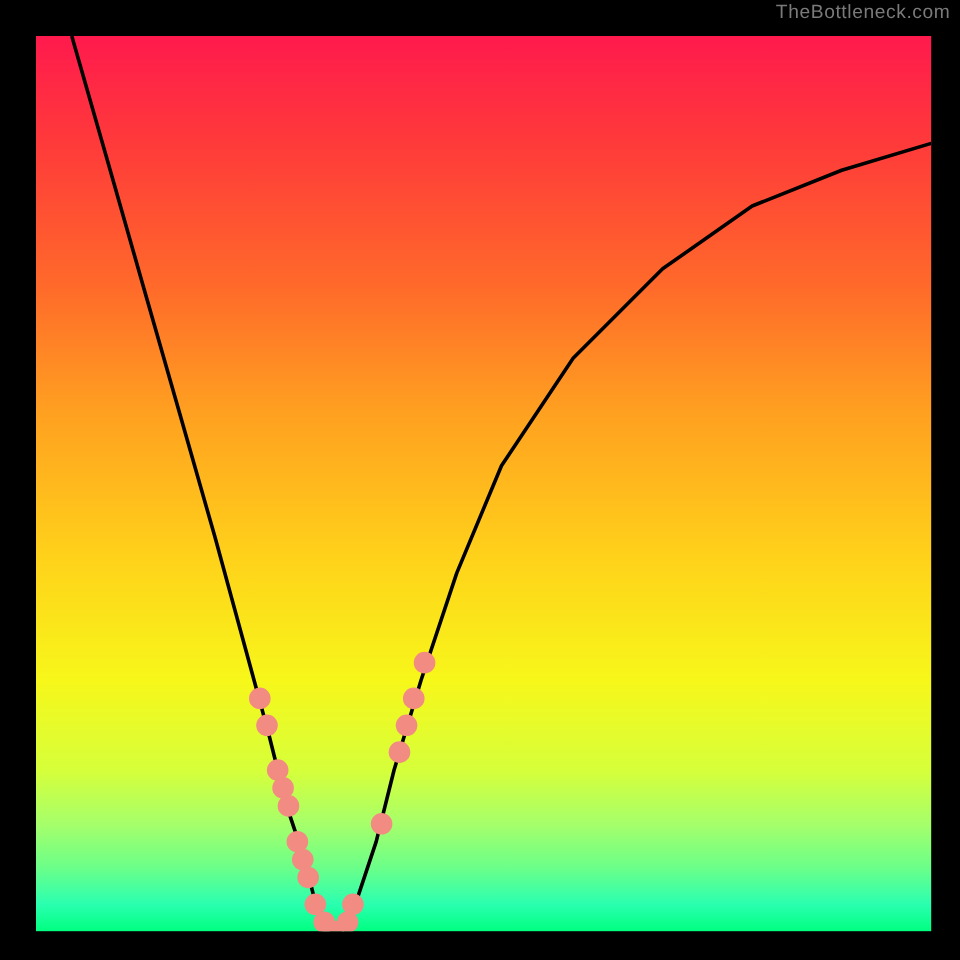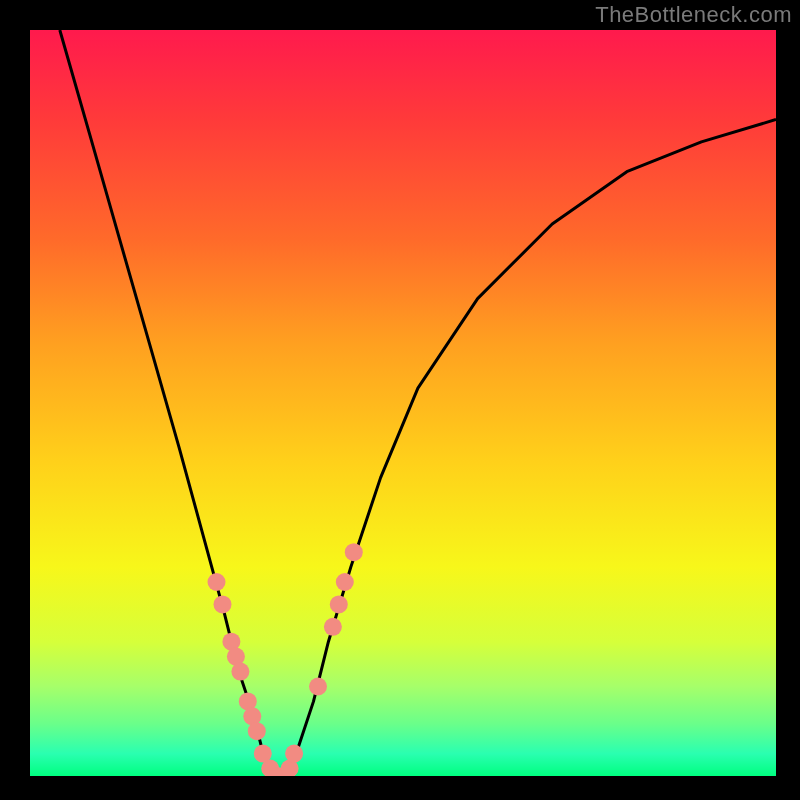--- a/index.html
+++ b/index.html
@@ -34,21 +34,21 @@
       #a6ff6a 88%,
       #6aff8a 93%,
       #2affb0 97%,
       #00ff80 100%);
   }
   .watermark {
     position: absolute;
     top: 2px;
     right: 8px;
     color: #7a7a7a;
-    font-size: 22px;
+    font-size: 16px;
     font-weight: 500;
     letter-spacing: 0.5px;
     user-select: none;
     margin-left: 41px;
   }
   svg {
     position: absolute;
     left: 0;
     top: 0;
   }

